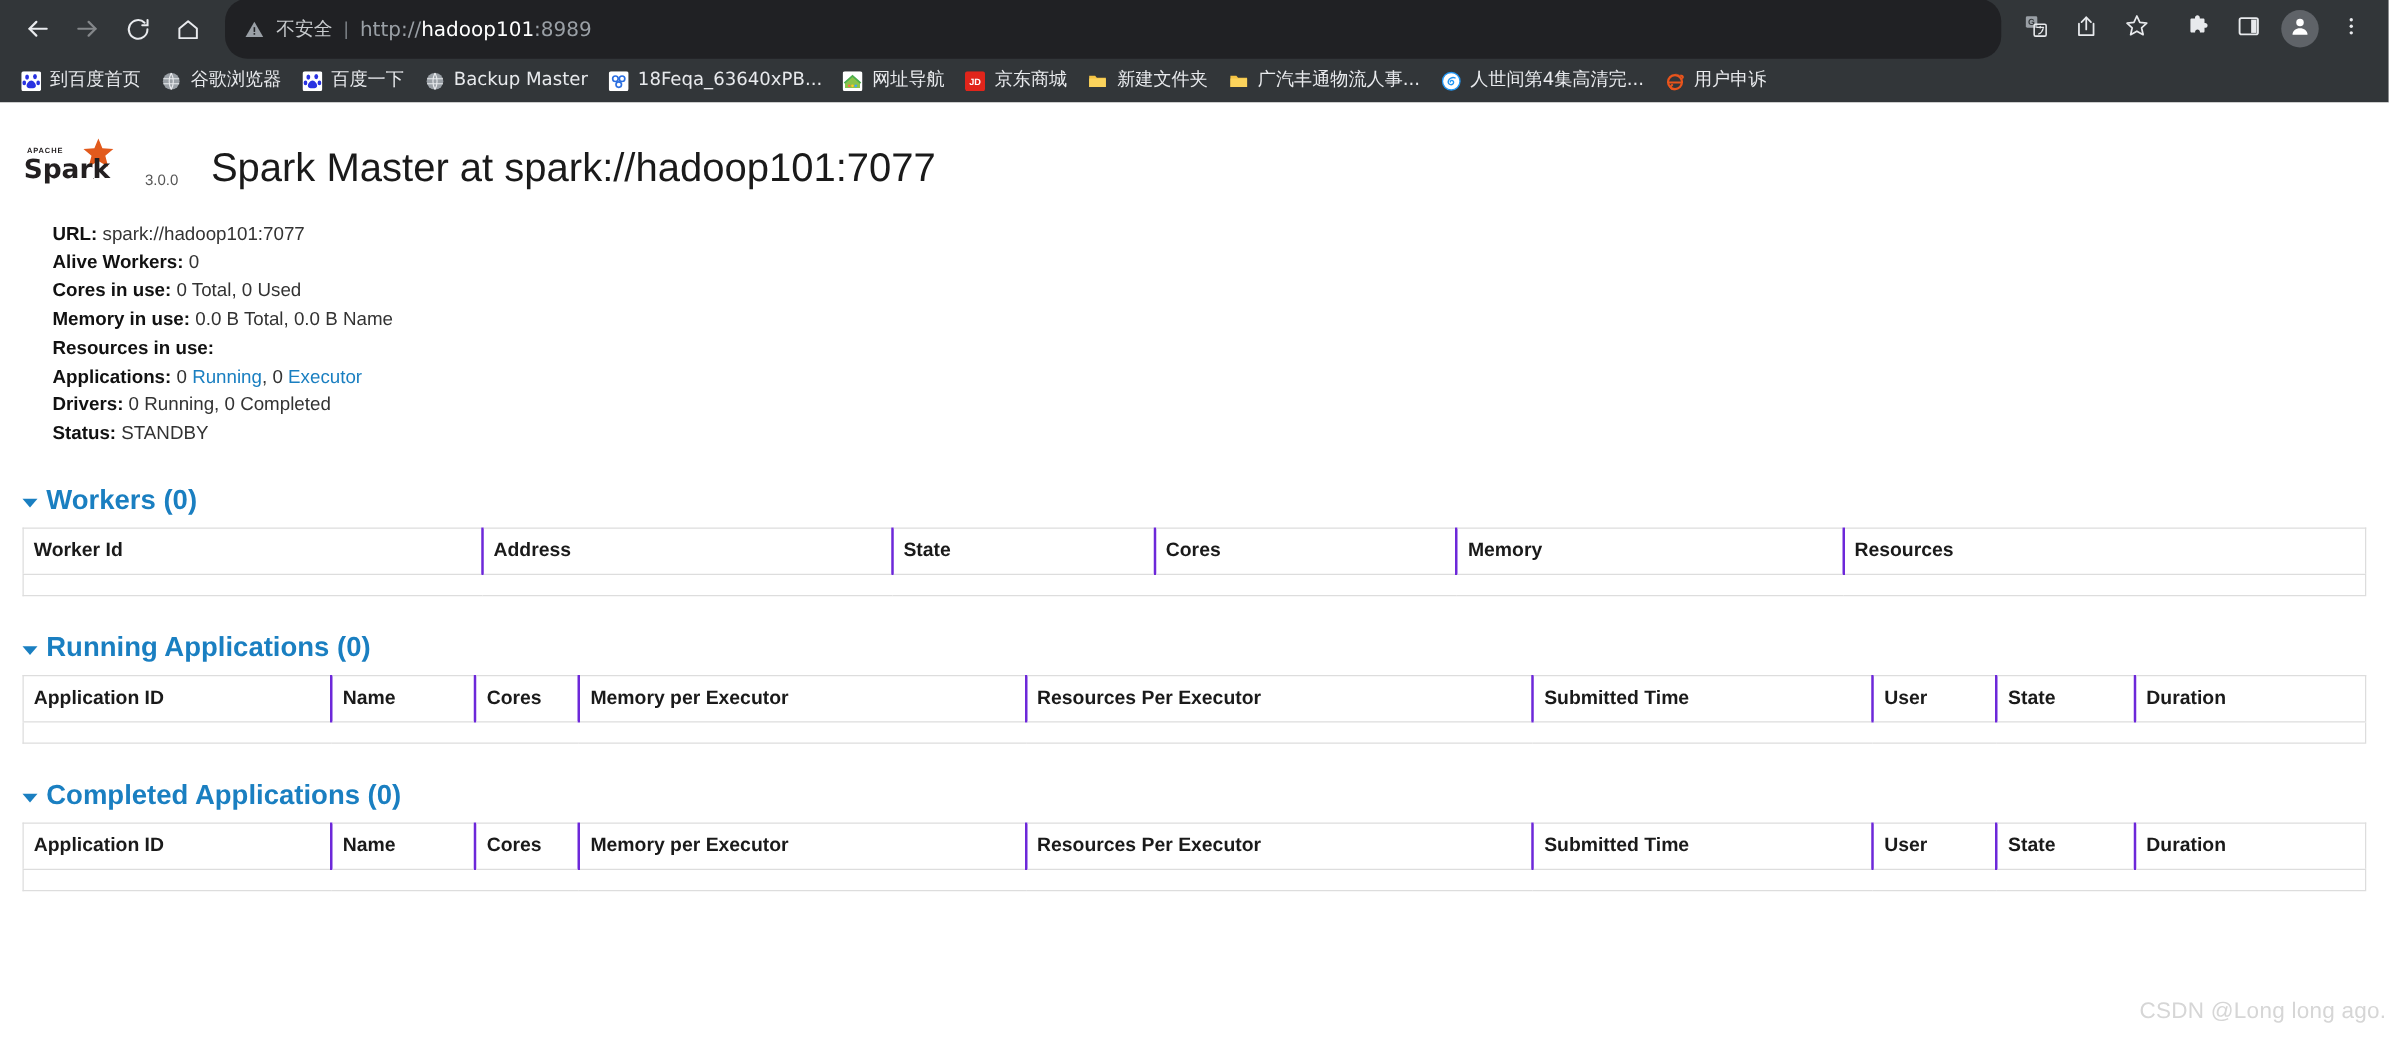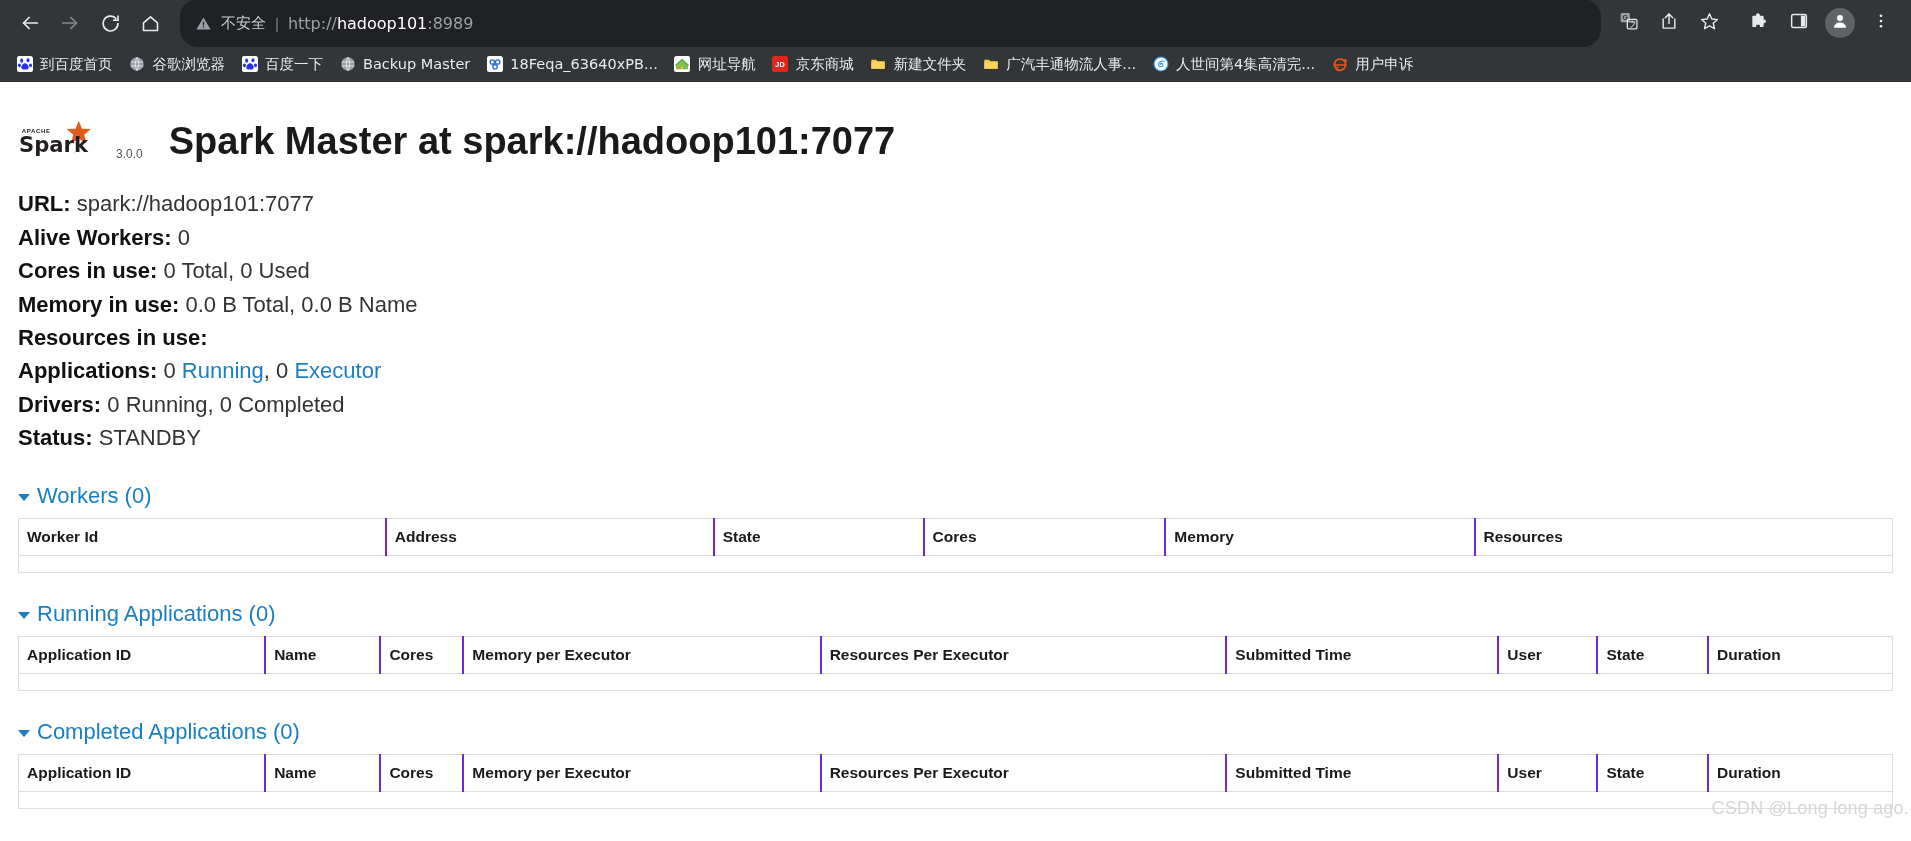--- a/index.html
+++ b/index.html
@@ -103,21 +103,21 @@
     height:26px;
     padding:0 8px;
     border-radius:4px;
     cursor:pointer;
     flex:0 0 auto;
   }
   .bm-ico {
     width:17px; height:17px;
     margin-right:7px;
     flex:0 0 auto;
-    display:flex; align-items:center; justify-content:center;
+    display:flex; align-items:flex-end; justify-content:center;
     border-radius:2px;
     font-size:10px;
     font-weight:bold;
     color:#fff;
     overflow:hidden;
   }
   .bm-label { line-height:1; }
 
   
   .page {
@@ -135,45 +135,46 @@
   .logo-wrap { display:flex; align-items:flex-end; flex:0 0 auto; }
   .sparklogo { width:92px; height:46px; display:block; }
   .version {
     font-size:12px;
     color:#555;
     margin-left:6px;
     margin-bottom:4px;
     font-family:"Liberation Sans", sans-serif;
   }
   .page-title {
-    font-size:38px;
-    font-weight:bold;
+    font-size:32px;
+    font-weight:normal;
     color:#1a1a1a;
     margin-left:26px;
     margin-bottom:2px;
     line-height:1.1;
     font-family:"Liberation Sans", sans-serif;
   }
 
   .summary {
     margin-top:16px;
-    font-size:22px;
+    font-size:15px;
     color:#333;
     line-height:1.52;
+    margin-left:24px;
   }
   .summary li { list-style:none; }
   .summary ul { margin:0; padding:0; }
   .summary b { color:#111; }
   a.lnk { color:#1a7fc1; text-decoration:none; cursor:pointer; }
 
   .section-title {
     margin-top:28px;
     margin-bottom:9px;
     font-size:22px;
-    font-weight:normal;
+    font-weight:bold;
     color:#1a7fc1;
     cursor:pointer;
     display:flex;
     align-items:center;
   }
   .caret {
     display:inline-block;
     width:0; height:0;
     border-left:6px solid transparent;
     border-right:6px solid transparent;

